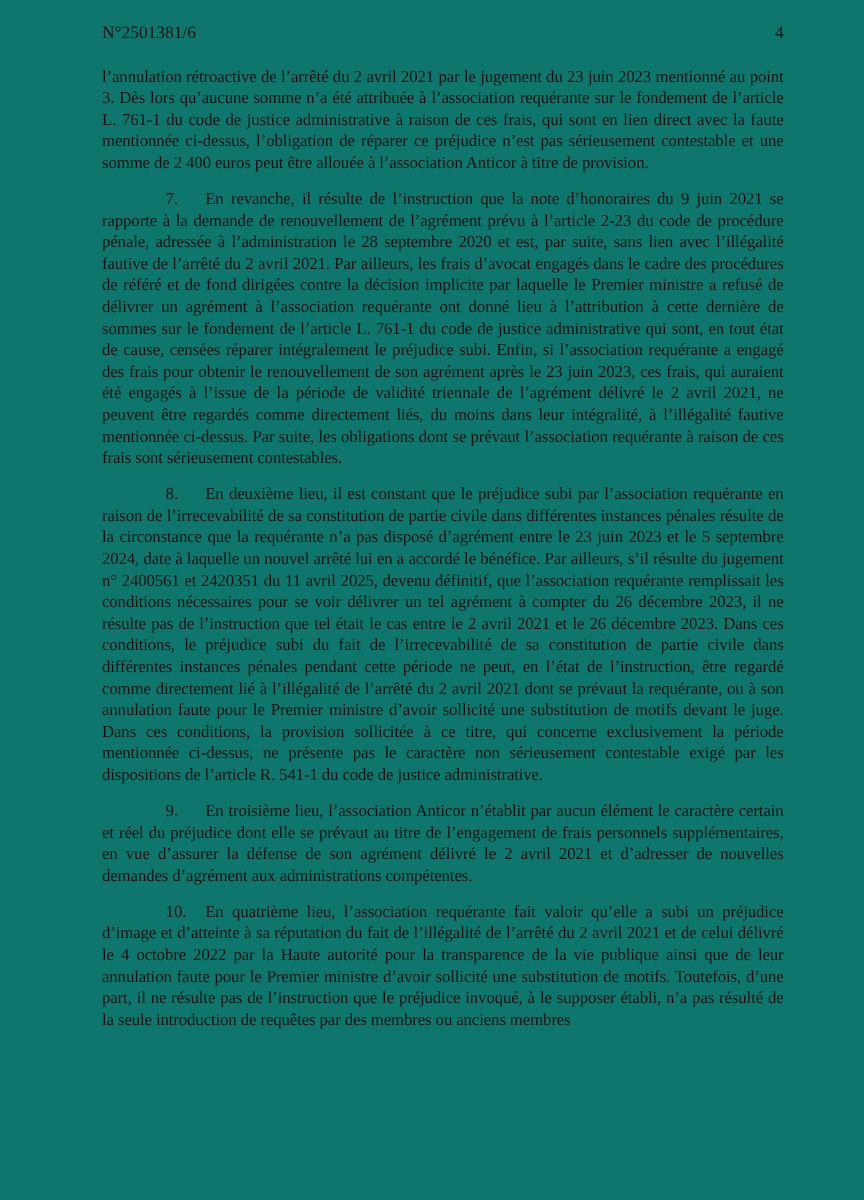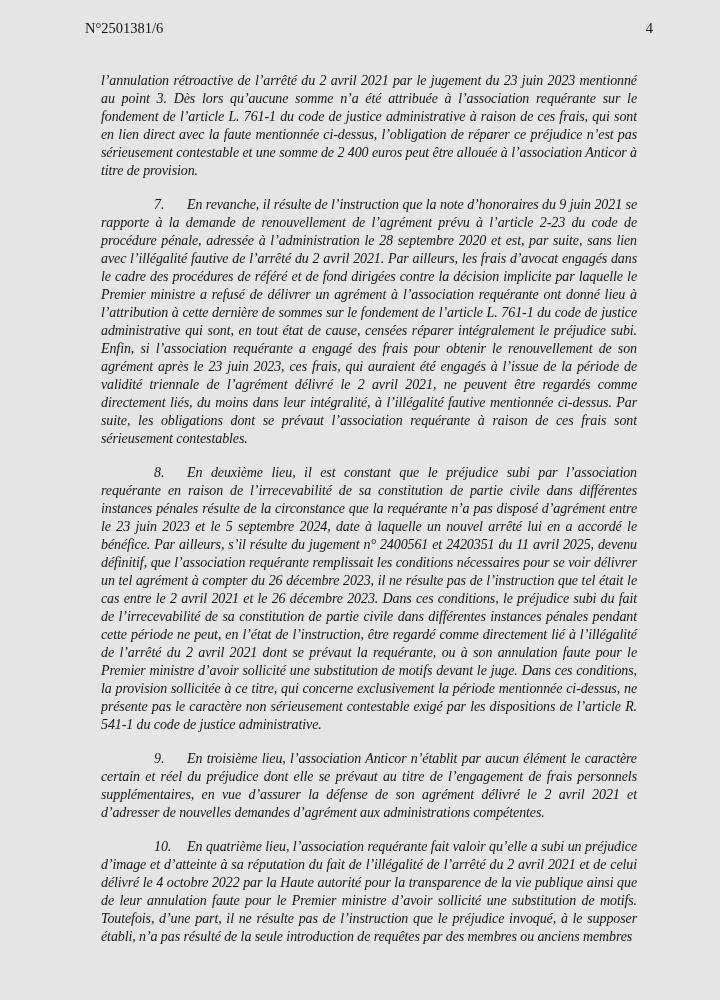--- a/index.html
+++ b/index.html
@@ -4,21 +4,21 @@
 <style>
   html, body {
     margin: 0;
     padding: 0;
     background: #ffffff;
   }
   .page {
     position: relative;
     width: 720px;
     height: 1000px;
-    background: #e5e5e5;
+    background: #0f766e;
     font-family: "Liberation Serif", serif;
     color: #141414;
     overflow: hidden;
   }
   .header {
     position: absolute;
     top: 19px;
     left: 85px;
     width: 568px;
     display: flex;
@@ -30,23 +30,22 @@
     position: absolute;
     top: 56px;
     left: 85px;
     width: 568px;
     text-align: justify;
     font-size: 14px;
     line-height: 18px;
     letter-spacing: -0.1px;
   }
   p.para {
-    margin: 16px;
+    margin: 0;
     padding: 0;
-    font-style: italic;
   }
   p.para + p.para {
     margin-top: 12px;
   }
   p.numbered {
     text-indent: 53px;
   }
   .pnum {
     display: inline-block;
     width: 33px;

